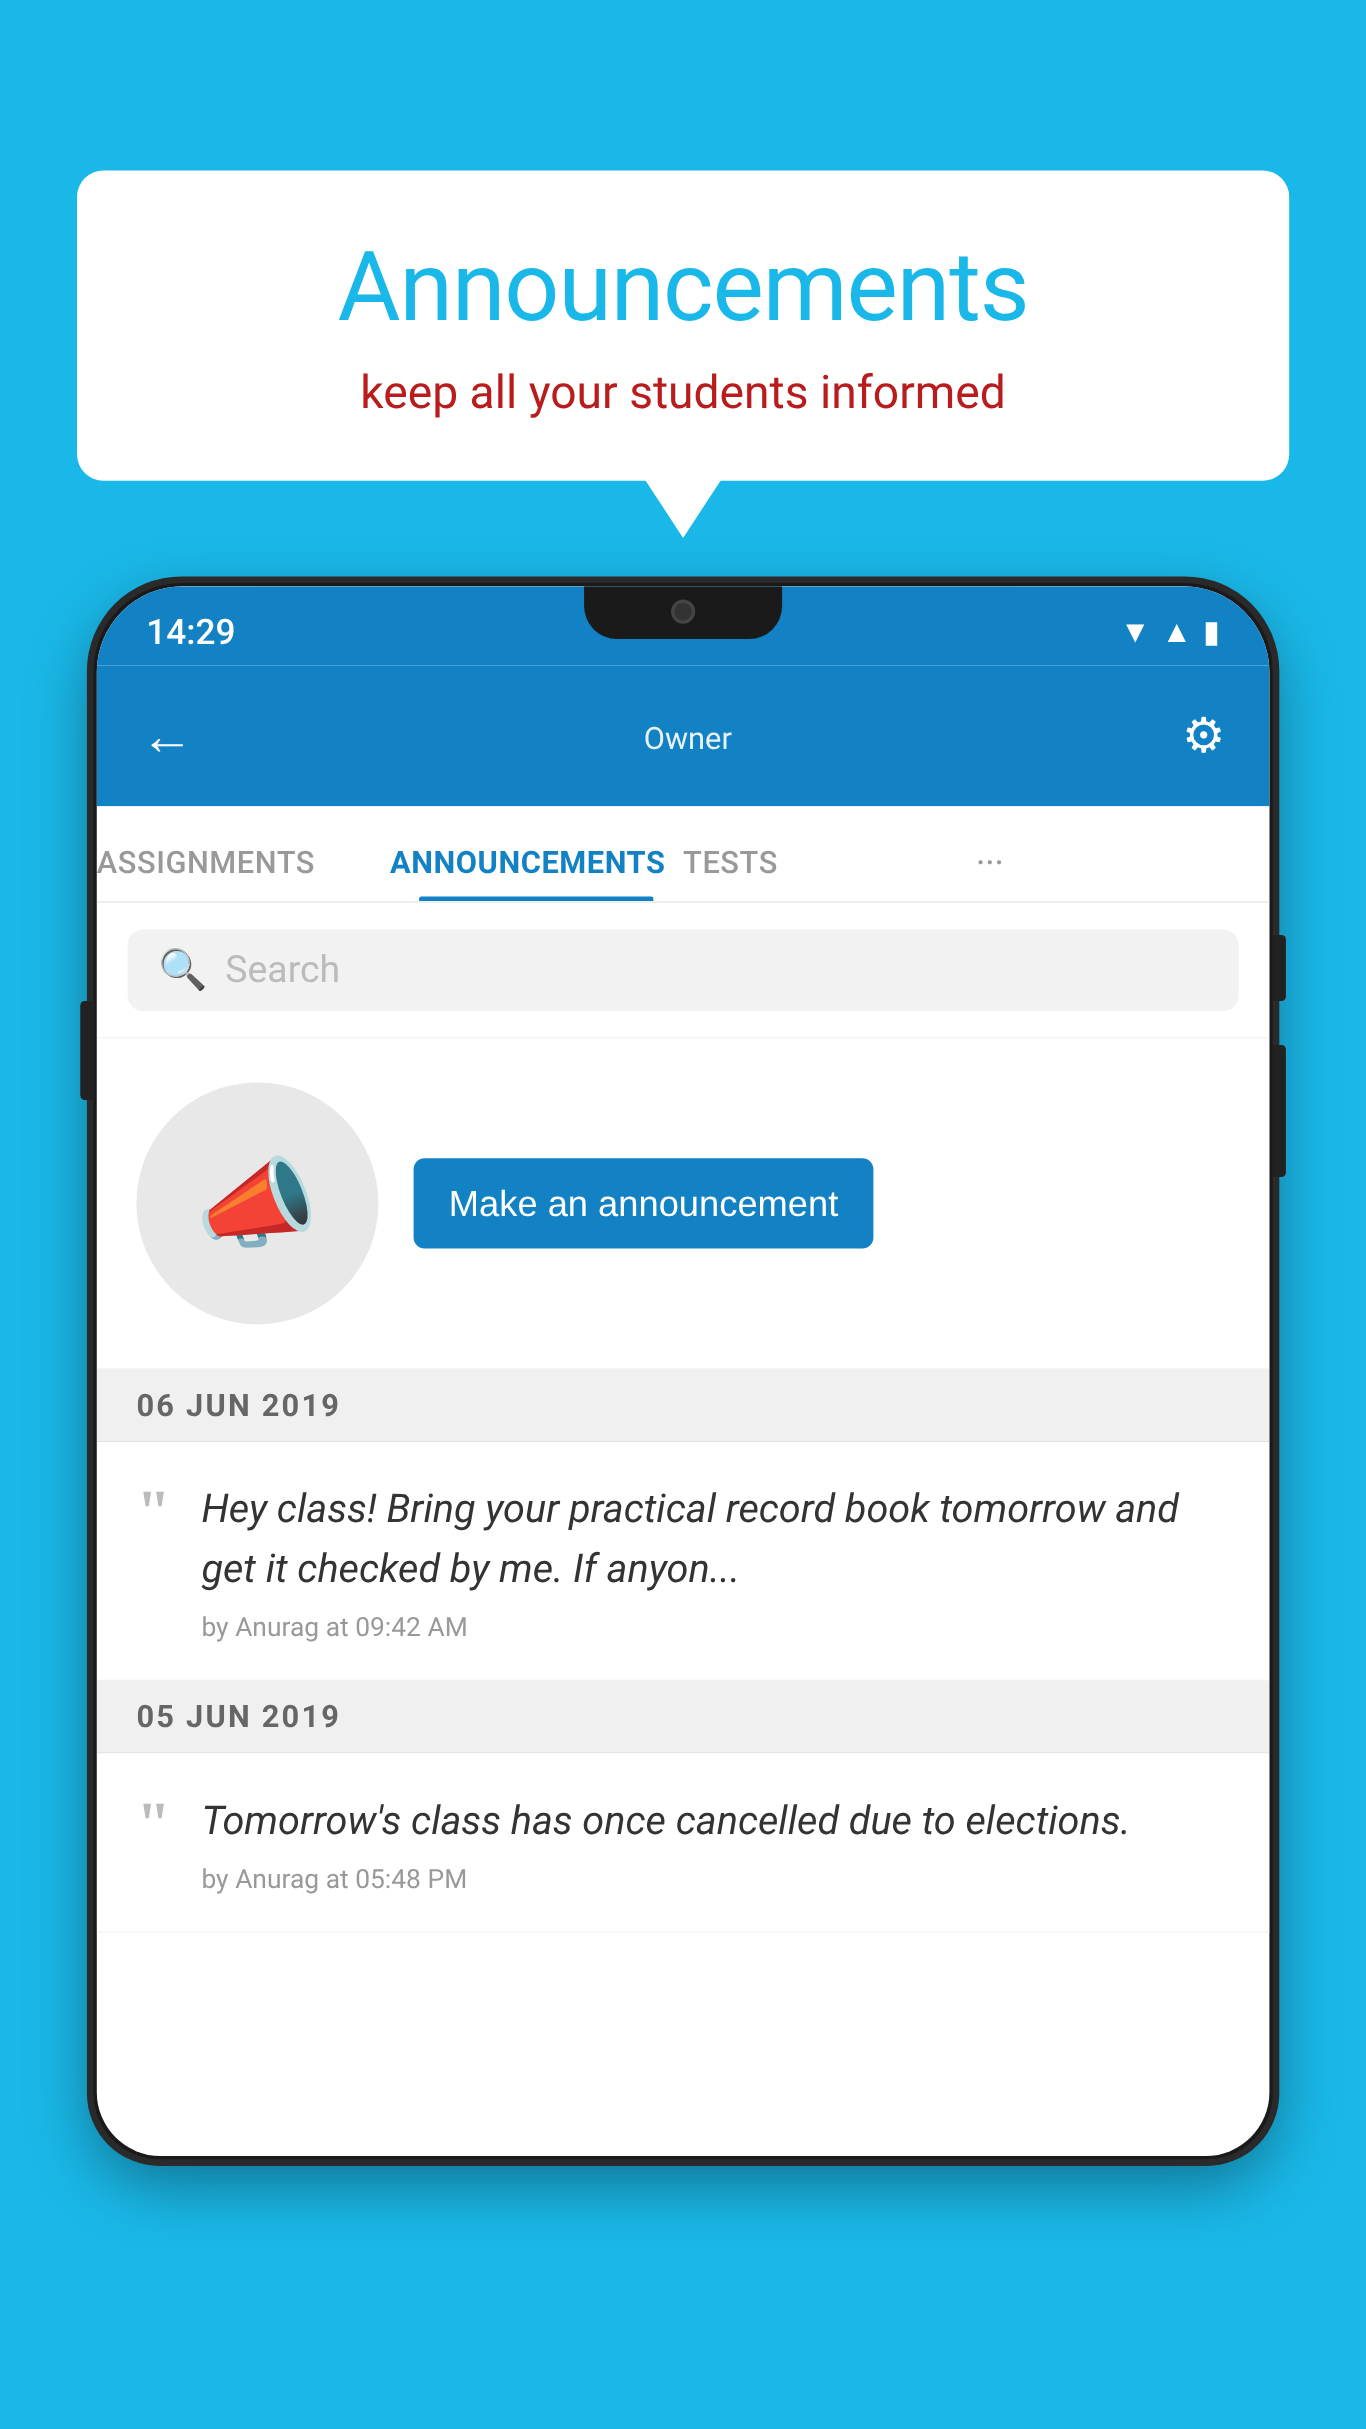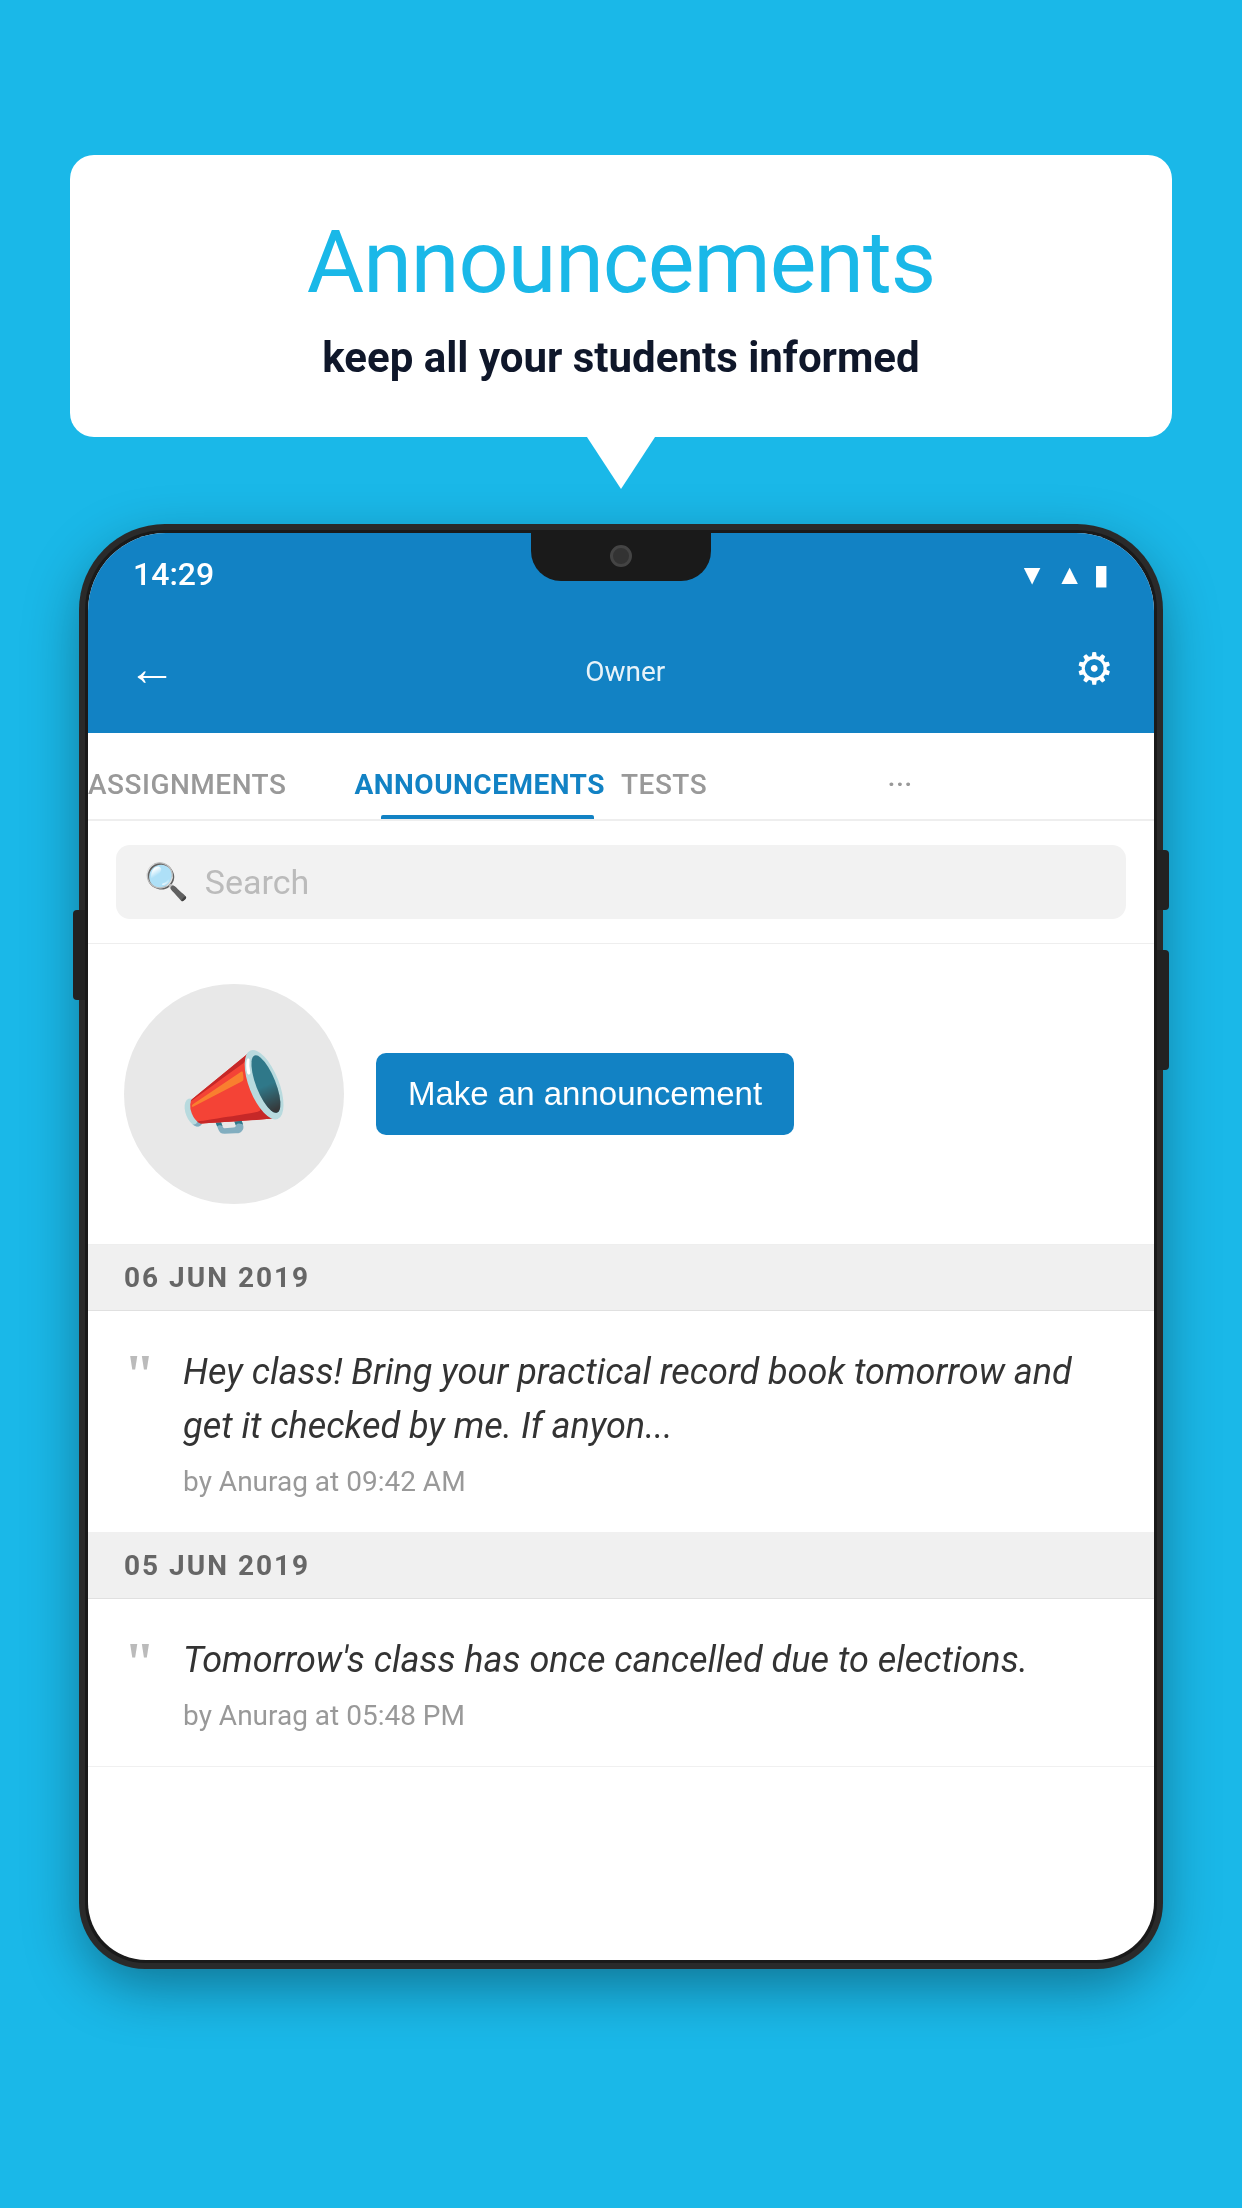--- a/index.html
+++ b/index.html
@@ -45,22 +45,22 @@
     .bubble-title {
       font-size: 88px;
       color: #1ab8e8;
       font-weight: 400;
       margin-bottom: 20px;
       letter-spacing: -1px;
     }
 
     .bubble-subtitle {
       font-size: 42px;
-      color: #0f172a;
-      font-weight: 700;
+      color: #b91c1c;
+      font-weight: 400;
       text-align: center;
     }
 
     
     .phone {
       position: absolute;
       top: 530px;
       left: 85px;
       right: 85px;
       bottom: 0;
@@ -322,21 +322,21 @@
 
     .announcement-text {
       font-size: 36px;
       color: #333;
       font-style: italic;
       line-height: 1.5;
       margin-bottom: 12px;
     }
 
     .announcement-meta {
-      font-size: 28px;
+      font-size: 24px;
       color: #999;
     }
 
     
     .side-button-left {
       position: absolute;
       left: -12px;
       top: 380px;
       width: 12px;
       height: 90px;

